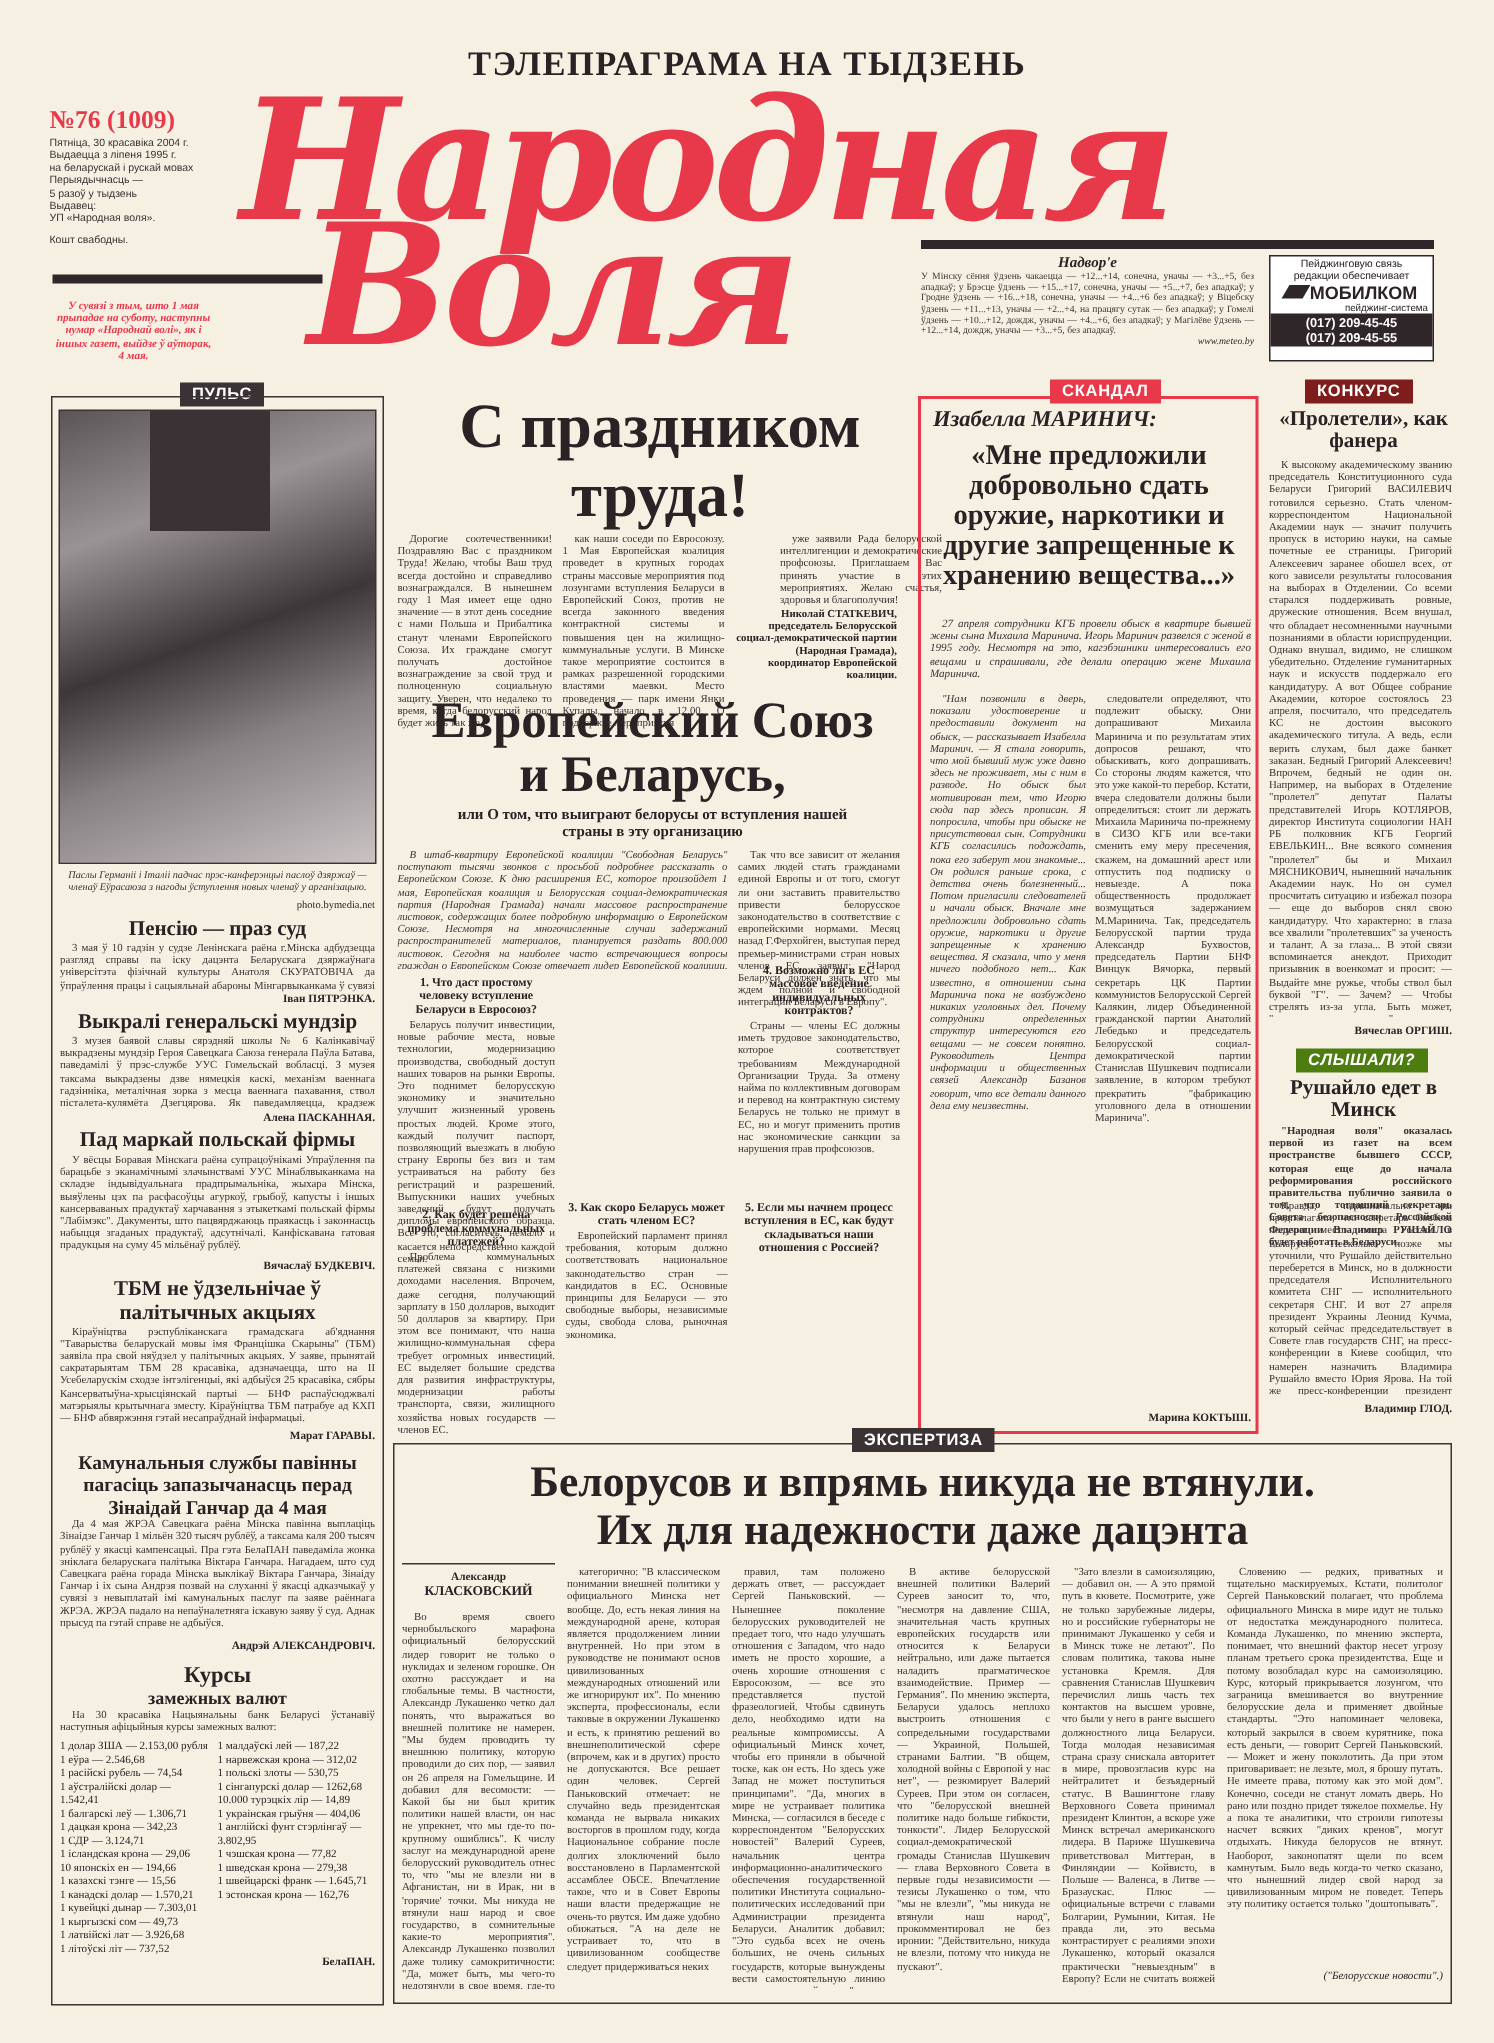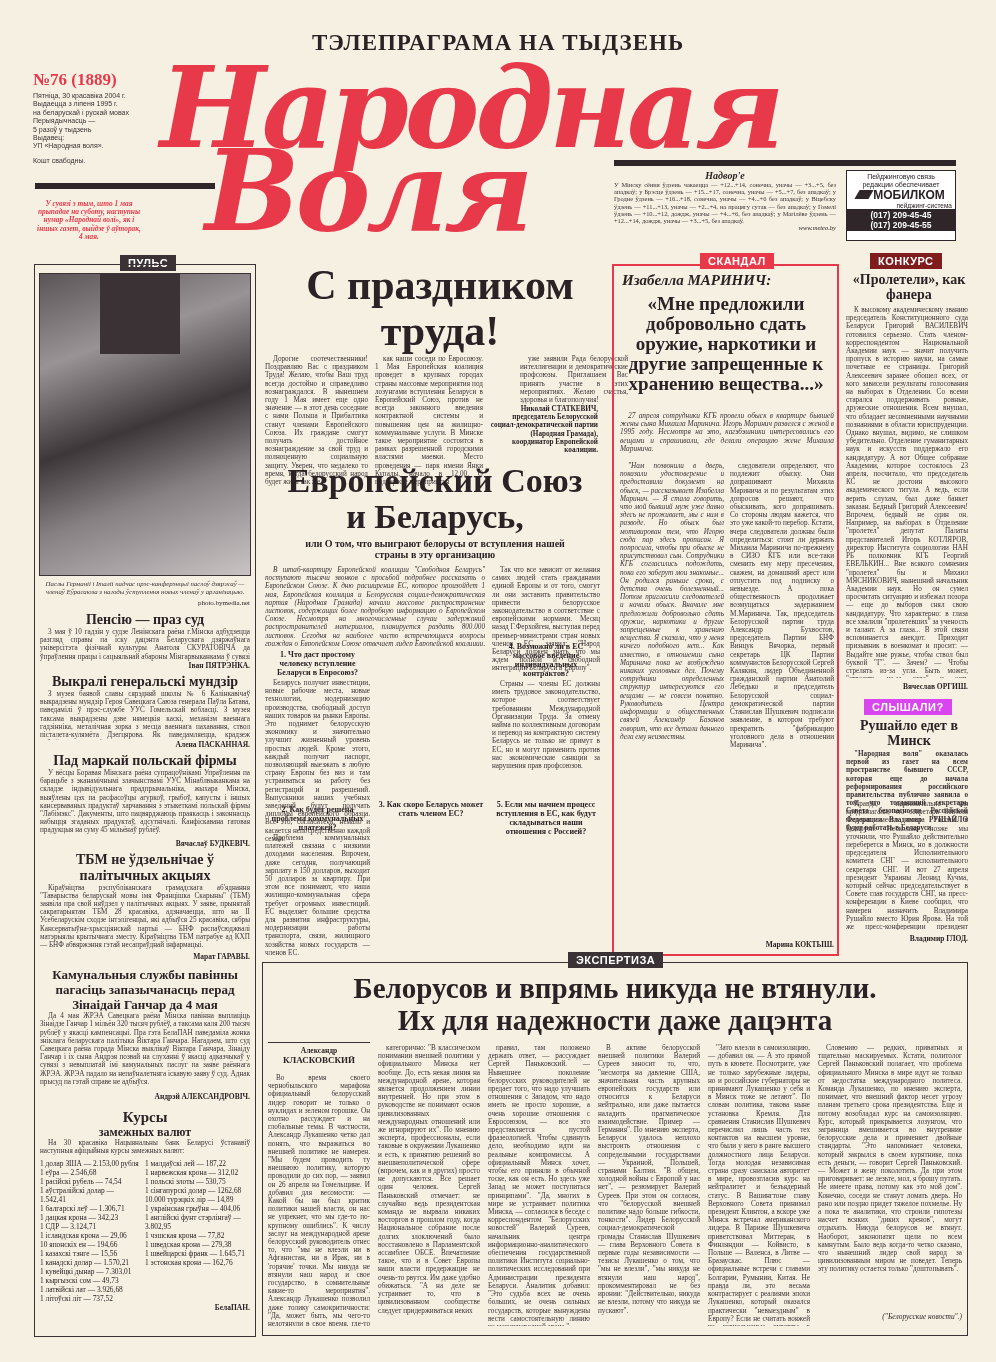--- a/index.html
+++ b/index.html
@@ -16,21 +16,21 @@
   .logo { font-family: "DejaVu Serif", serif; font-style: italic; font-weight: bold; color: #e8394a; letter-spacing: -4px; }
   .photo { background: linear-gradient(160deg, #5b5558 0%, #9a9396 25%, #3d3739 50%, #868083 70%, #c9c3c4 100%); border: 1px solid #3a3234; }
   table.fx { font-size: 7.4px; line-height: 9px; border-collapse: collapse; }
   table.fx td { padding: 0 4px 0 0; vertical-align: top; }
 </style>
 </head>
 <body>
 
 <div class="abs masthead-title" style="left:312px; top:30px;">ТЭЛЕПРАГРАМА НА ТЫДЗЕНЬ</div>
 
-<div class="abs" style="left:33px; top:70px; font-family:'Liberation Serif',serif; font-weight:bold; font-size:17px; color:#e8394a;">№76 (1889)</div>
+<div class="abs" style="left:33px; top:70px; font-family:'Liberation Serif',serif; font-weight:bold; font-size:17px; color:#e8394a;">№76 (1009)</div>
 <div class="abs" style="left:33px; top:92px; font-family:'Liberation Sans',sans-serif; font-size:7px; line-height:8.4px; color:#3a3234;">
   <div>Пятніца, 30 красавіка 2004 г.</div>
   <div>Выдаецца з ліпеня 1995 г.</div>
   <div>на беларускай і рускай мовах</div>
   <div>Перыядычнасць —</div>
   <div>5 разоў у тыдзень</div>
   <div>Выдавец:</div>
   <div>УП «Народная воля».</div>
   <div style="margin-top:6px;">Кошт свабодны.</div>
 </div>
@@ -145,20 +145,21 @@
 <div class="abs" style="left:265px; top:650px; width:105px;">
   <div class="hd" style="font-size:8px; line-height:9px; margin-bottom:2px;">1. Что даст простому человеку вступление Беларуси в Евросоюз?</div>
   <div class="txt" style="text-indent:8px;">Беларусь получит инвестиции, новые рабочие места, новые технологии, модернизацию производства, свободный доступ наших товаров на рынки Европы. Это поднимет белорусскую экономику и значительно улучшит жизненный уровень простых людей. Кроме этого, каждый получит паспорт, позволяющий выезжать в любую страну Европы без виз и там устраиваться на работу без регистраций и разрешений. Выпускники наших учебных заведений будут получать дипломы европейского образца. Все это, согласитесь, немало и касается непосредственно каждой семьи.</div>
 </div>
 <div class="abs" style="left:265px; top:805px; width:105px;">
   <div class="hd" style="font-size:8px; line-height:9px; margin-bottom:2px;">2. Как будет решена проблема коммунальных платежей?</div>
   <div class="txt" style="text-indent:8px;">Проблема коммунальных платежей связана с низкими доходами населения. Впрочем, даже сегодня, получающий зарплату в 150 долларов, выходит 50 долларов за квартиру. При этом все понимают, что наша жилищно-коммунальная сфера требует огромных инвестиций. ЕС выделяет большие средства для развития инфраструктуры, модернизации работы транспорта, связи, жилищного хозяйства новых государств — членов ЕС.</div>
 </div>
 <div class="abs" style="left:377px; top:800px; width:108px;">
   <div class="hd" style="font-size:8px; line-height:9px; margin-bottom:2px;">3. Как скоро Беларусь может стать членом ЕС?</div>
+  <div class="txt" style="text-indent:8px;">Европейский парламент принял требования, которым должно соответствовать национальное законодательство стран — кандидатов в ЕС. Основные принципы для Беларуси — это свободные выборы, независимые суды, свобода слова, рыночная экономика.</div>
 </div>
 <div class="abs" style="left:492px; top:642px; width:108px;">
   <div class="hd" style="font-size:8px; line-height:9px; margin-bottom:2px;">4. Возможно ли в ЕС массовое введение индивидуальных контрактов?</div>
   <div class="txt" style="text-indent:8px;">Страны — члены ЕС должны иметь трудовое законодательство, которое соответствует требованиям Международной Организации Труда. За отмену найма по коллективным договорам и перевод на контрактную систему Беларусь не только не примут в ЕС, но и могут применить против нас экономические санкции за нарушения прав профсоюзов.</div>
 </div>
 <div class="abs" style="left:492px; top:800px; width:108px;">
   <div class="hd" style="font-size:8px; line-height:9px; margin-bottom:2px;">5. Если мы начнем процесс вступления в ЕС, как будут складываться наши отношения с Россией?</div>
 </div>
 
 <div class="abs" style="left:612px; top:264px; width:158px; height:692px; border:2px solid #e8394a; width:227px;"></div>
@@ -168,21 +169,21 @@
 <div class="abs txt ital" style="left:620px; top:412px; width:214px; font-size:7.4px; text-indent:8px;">27 апреля сотрудники КГБ провели обыск в квартире бывшей жены сына Михаила Маринича. Игорь Маринич развелся с женой в 1995 году. Несмотря на это, кагэбэшники интересовались его вещами и спрашивали, где делали операцию жене Михаила Маринича.</div>
 <div class="abs txt ital" style="left:620px; top:462px; width:104px; max-height:480px; overflow:hidden; text-indent:8px;">"Нам позвонили в дверь, показали удостоверение и предоставили документ на обыск, — рассказывает Изабелла Маринич. — Я стала говорить, что мой бывший муж уже давно здесь не проживает, мы с ним в разводе. Но обыск был мотивирован тем, что Игорю сюда пар здесь прописан. Я попросила, чтобы при обыске не присутствовал сын. Сотрудники КГБ согласились подождать, пока его заберут мои знакомые... Он родился раньше срока, с детства очень болезненный... Потом пригласили следователей и начали обыск. Вначале мне предложили добровольно сдать оружие, наркотики и другие запрещенные к хранению вещества. Я сказала, что у меня ничего подобного нет... Как известно, в отношении сына Маринича пока не возбуждено никаких уголовных дел. Почему сотрудники определенных структур интересуются его вещами — не совсем понятно. Руководитель Центра информации и общественных связей Александр Базанов говорит, что все детали данного дела ему неизвестны.</div>
 <div class="abs txt" style="left:730px; top:462px; width:104px; max-height:475px; overflow:hidden; text-indent:8px;">следователи определяют, что подлежит обыску. Они допрашивают Михаила Маринича и по результатам этих допросов решают, что обыскивать, кого допрашивать. Со стороны людям кажется, что это уже какой-то перебор. Кстати, вчера следователи должны были определиться: стоит ли держать Михаила Маринича по-прежнему в СИЗО КГБ или все-таки сменить ему меру пресечения, скажем, на домашний арест или отпустить под подписку о невыезде. А пока общественность продолжает возмущаться задержанием М.Маринича. Так, председатель Белорусской партии труда Александр Бухвостов, председатель Партии БНФ Винцук Вячорка, первый секретарь ЦК Партии коммунистов Белорусской Сергей Калякин, лидер Объединенной гражданской партии Анатолий Лебедько и председатель Белорусской социал-демократической партии Станислав Шушкевич подписали заявление, в котором требуют прекратить "фабрикацию уголовного дела в отношении Маринича".</div>
 <div class="abs sign" style="left:730px; top:940px; width:104px;">Марина КОКТЫШ.</div>
 
 <div class="rubric" style="left:870px; top:253px; background:#7f1d1d;">КОНКУРС</div>
 <div class="abs hd" style="left:850px; top:272px; width:118px; font-size:14px; line-height:15px;">«Пролетели», как фанера</div>
 <div class="abs txt" style="left:846px; top:306px; width:122px; max-height:372px; overflow:hidden; text-indent:8px;">К высокому академическому званию председатель Конституционного суда Беларуси Григорий ВАСИЛЕВИЧ готовился серьезно. Стать членом-корреспондентом Национальной Академии наук — значит получить пропуск в историю науки, на самые почетные ее страницы. Григорий Алексеевич заранее обошел всех, от кого зависели результаты голосования на выборах в Отделении. Со всеми старался поддерживать ровные, дружеские отношения. Всем внушал, что обладает несомненными научными познаниями в области юриспруденции. Однако внушал, видимо, не слишком убедительно. Отделение гуманитарных наук и искусств поддержало его кандидатуру. А вот Общее собрание Академии, которое состоялось 23 апреля, посчитало, что председатель КС не достоин высокого академического титула. А ведь, если верить слухам, был даже банкет заказан. Бедный Григорий Алексеевич! Впрочем, бедный не один он. Например, на выборах в Отделение "пролетел" депутат Палаты представителей Игорь КОТЛЯРОВ, директор Института социологии НАН РБ полковник КГБ Георгий ЕВЕЛЬКИН... Вне всякого сомнения "пролетел" бы и Михаил МЯСНИКОВИЧ, нынешний начальник Академии наук. Но он сумел просчитать ситуацию и избежал позора — еще до выборов снял свою кандидатуру. Что характерно: в глаза все хвалили "пролетевших" за ученость и талант. А за глаза... В этой связи вспоминается анекдот. Приходит призывник в военкомат и просит: — Выдайте мне ружье, чтобы ствол был буквой "Г". — Зачем? — Чтобы стрелять из-за угла. Быть может, "стрелять из-за угла" и есть национальный стиль сопротивления белорусов. Способ борьбы с неизвестным, мракобесием, тупостью? Как бы ни было — молодцы академики!</div>
 <div class="abs sign" style="left:846px; top:682px; width:122px;">Вячеслав ОРГИШ.</div>
 
-<div class="rubric" style="left:864px; top:699px; background:#d946ef;">СЛЫШАЛИ?</div>
+<div class="rubric" style="left:864px; top:699px; background:#4d7c0f;font-style:italic;">СЛЫШАЛИ?</div>
 <div class="abs hd" style="left:850px; top:718px; width:118px; font-size:14px; line-height:15px;">Рушайло едет в Минск</div>
 <div class="abs txt b" style="left:846px; top:750px; width:122px; text-indent:8px;">"Народная воля" оказалась первой из газет на всем пространстве бывшего СССР, которая еще до начала реформирования российского правительства публично заявила о том, что тогдашний секретарь Совета безопасности Российской Федерации Владимир РУШАЙЛО будет работать в Беларуси.</div>
 <div class="abs txt" style="left:846px; top:800px; width:122px; max-height:130px; overflow:hidden; text-indent:8px;">Правда, первоначально мы предполагали, что секретарь Совбеза получит место посла России в Беларуси. Несколько позже мы уточнили, что Рушайло действительно переберется в Минск, но в должности председателя Исполнительного комитета СНГ — исполнительного секретаря СНГ. И вот 27 апреля президент Украины Леонид Кучма, который сейчас председательствует в Совете глав государств СНГ, на пресс-конференции в Киеве сообщил, что намерен назначить Владимира Рушайло вместо Юрия Ярова. На той же пресс-конференции президент Украины сообщил, что он уже провел на эту тему соответствующие консультации с лидерами стран Содружества.</div>
 <div class="abs sign" style="left:846px; top:934px; width:122px;">Владимир ГЛОД.</div>
 
 <div class="abs" style="left:262px; top:962px; width:706px; height:374px; border:1px solid #3a3234;"></div>
 <div class="rubric" style="left:568px; top:952px; background:#3a3234;">ЭКСПЕРТИЗА</div>
 <div class="abs hd" style="left:262px; top:972px; width:706px; font-size:29px; line-height:32px;">Белорусов и впрямь никуда не втянули.</div>
 <div class="abs hd" style="left:262px; top:1004px; width:706px; font-size:29px; line-height:32px;">Их для надежности даже дацэнта</div>
 

